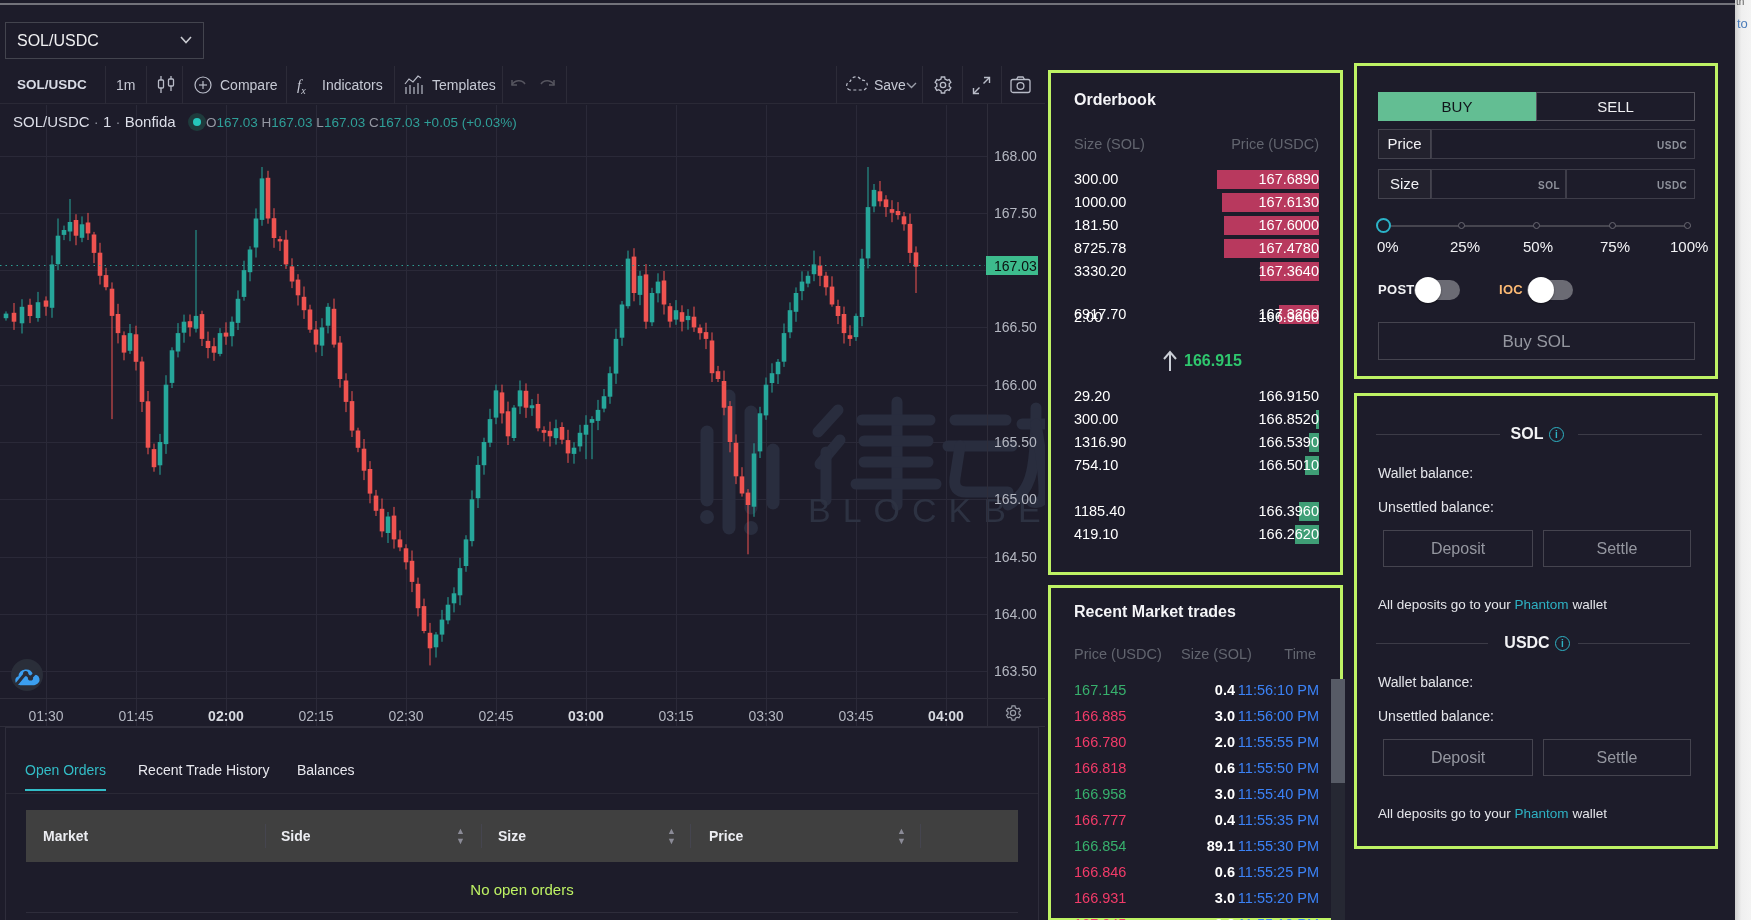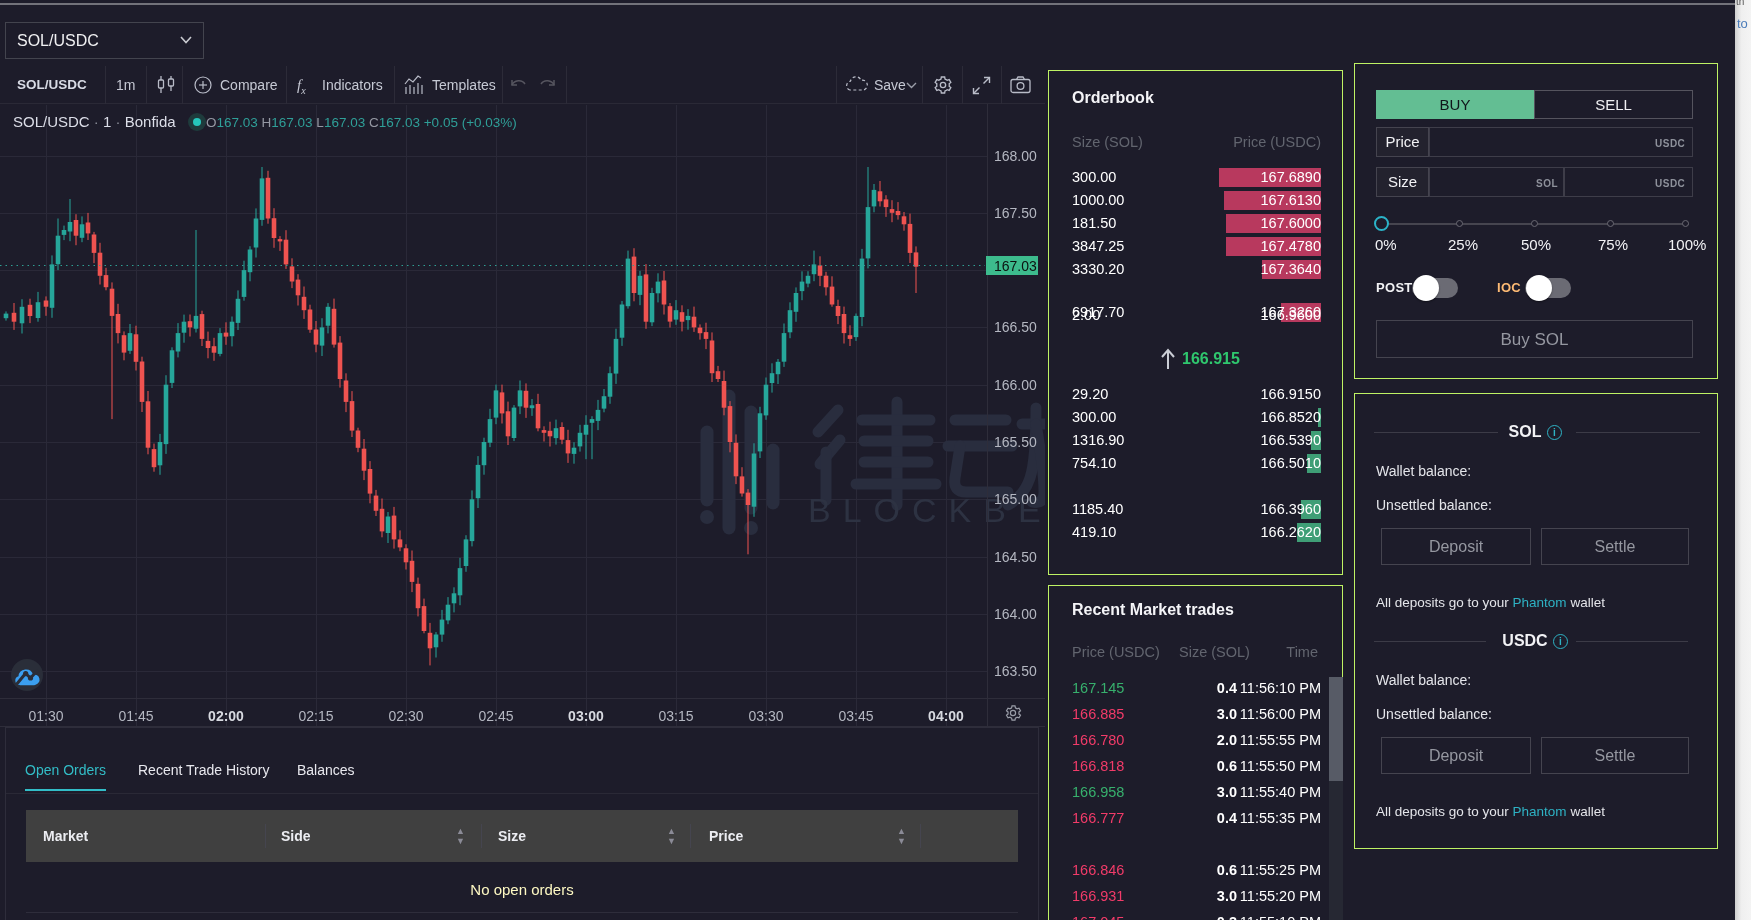--- a/index.html
+++ b/index.html
@@ -1,18 +1,18 @@
 <!DOCTYPE html>
 <html><head><meta charset="utf-8">
 <style>
 *{margin:0;padding:0;box-sizing:border-box;}
 html,body{width:1751px;height:920px;overflow:hidden;}
 body{background:#1d1c2a;font-family:"Liberation Sans",sans-serif;position:relative;}
 .abs{position:absolute;}
-.panel{position:absolute;border:1px solid #bef264;background:#1d1c2a;}
+.panel{position:absolute;border:3px solid #bef264;background:#1d1c2a;}
 
 #topline{position:absolute;left:0;top:3px;width:1735px;height:2px;background:#72727a;}
 #seldd{position:absolute;left:5px;top:22px;width:199px;height:37px;border:1px solid #43444e;color:#f0f0f2;font-size:16px;line-height:35px;padding-left:11px;}
 
 #tvbar{position:absolute;left:0;top:66px;width:1045px;height:38px;background:#1d1c2a;border-bottom:1px solid #2a2936;color:#c6c9d4;font-size:14px;}
 #tvbar .sep{position:absolute;top:0;width:1px;height:38px;background:#2c2b38;}
 #tvbar .it{position:absolute;top:0;height:38px;line-height:38px;}
 
 #legend{position:absolute;left:13px;top:113px;color:#dcdee8;font-size:15px;z-index:5;}
 .tealv{color:#2f9f98;}
@@ -27,21 +27,21 @@
 .obrow{position:absolute;width:100%;height:23px;line-height:23px;font-size:14.5px;color:#fff;}
 .obrow .sz{position:absolute;left:23px;}
 .obrow .pr{position:absolute;right:21px;z-index:2;}
 .obrow .bar{position:absolute;right:21px;top:2px;height:19px;z-index:1;}
 .askbar{background:#b8395e;}
 .bidbar{background:#3f9e76;}
 
 .trrow{position:absolute;width:100%;height:26px;line-height:26px;font-size:14.5px;}
 .trrow .p{position:absolute;left:23px;}
 .trrow .s{position:absolute;right:105px;color:#fff;font-weight:bold;}
-.trrow .t{position:absolute;right:21px;color:#ffffff;margin-left:16px;}
+.trrow .t{position:absolute;right:21px;color:#3b82f6;margin-left:16px;}
 .tr-red{color:#f23b69;}
 .tr-green{color:#37b06d;}
 
 .inbox{position:absolute;border:1px solid #3e3d49;}
 .lbl{background:#23222e;border:1px solid #45444f;color:#f2f2f5;text-align:center;}
 .unit{position:absolute;color:#8e919b;font-size:10px;font-weight:bold;letter-spacing:0.5px;}
 .btn{position:absolute;border:1px solid #45444f;color:#9597a0;text-align:center;}
 .toggle{position:absolute;width:46px;height:20px;background:#6b6b74;border-radius:10px;}
 .toggle .knob{position:absolute;left:1px;top:-3px;width:26px;height:26px;background:#fff;border-radius:50%;box-shadow:0 1px 2px rgba(0,0,0,.4);}
 .divline{position:absolute;height:1px;background:#3c3b47;}
@@ -533,21 +533,21 @@
 <span class="thcell" style="left:472px;">Size</span>
 <span class="thcell" style="left:683px;">Price</span>
 <span class="sorticon" style="left:430px;">▲<br>▼</span>
 <span class="sorticon" style="left:641px;">▲<br>▼</span>
 <span class="sorticon" style="left:871px;">▲<br>▼</span>
 <span class="thsep" style="left:239px;"></span>
 <span class="thsep" style="left:455px;"></span>
 <span class="thsep" style="left:664px;"></span>
 <span class="thsep" style="left:894px;"></span>
 </div>
-<div class="abs" style="left:0px;top:153px;width:1032px;text-align:center;color:#fef9c3;font-size:15px;">No open orders</div>
+<div class="abs" style="left:0px;top:153px;width:1032px;text-align:center;color:#bef264;font-size:15px;">No open orders</div>
 <div class="abs" style="left:20px;top:184px;width:992px;height:1px;background:#2e2d3b;"></div>
 </div>
 <div class="panel" style="left:1048px;top:70px;width:295px;height:505px;">
 <div class="abs" style="left:23px;top:18px;font-size:16px;font-weight:bold;color:#f4f4f7;">Orderbook</div>
 <div class="abs" style="left:23px;top:63px;font-size:14.5px;color:#62656f;">Size (SOL)</div>
 <div class="abs" style="right:21px;top:63px;font-size:14.5px;color:#62656f;">Price (USDC)</div>
 <div class="obrow" style="top:95px;">
       <span class="bar askbar" style="width:102px;"></span>
       <span class="sz">300.00</span>
       <span class="pr">167.6890</span>
@@ -557,21 +557,21 @@
       <span class="sz">1000.00</span>
       <span class="pr">167.6130</span>
     </div>
 <div class="obrow" style="top:141px;">
       <span class="bar askbar" style="width:95px;"></span>
       <span class="sz">181.50</span>
       <span class="pr">167.6000</span>
     </div>
 <div class="obrow" style="top:164px;">
       <span class="bar askbar" style="width:95px;"></span>
-      <span class="sz">3847.25</span>
+      <span class="sz">8725.78</span>
       <span class="pr">167.4780</span>
     </div>
 <div class="obrow" style="top:187px;">
       <span class="bar askbar" style="width:59px;"></span>
       <span class="sz">3330.20</span>
       <span class="pr">167.3640</span>
     </div>
 <div class="obrow" style="top:210px;margin-top:20px;">
       <span class="bar askbar" style="width:40px;"></span>
       <span class="sz">6917.70</span>
@@ -643,20 +643,25 @@
     </div>
 <div class="trrow" style="top:193px;">
       <span class="p tr-green">166.958</span>
       <span class="s">3.0</span>
       <span class="t">11:55:40 PM</span>
     </div>
 <div class="trrow" style="top:219px;">
       <span class="p tr-red">166.777</span>
       <span class="s">0.4</span>
       <span class="t">11:55:35 PM</span>
+    </div>
+<div class="trrow" style="top:245px;">
+      <span class="p tr-green">166.854</span>
+      <span class="s">89.1</span>
+      <span class="t">11:55:30 PM</span>
     </div>
 <div class="trrow" style="top:271px;">
       <span class="p tr-red">166.846</span>
       <span class="s">0.6</span>
       <span class="t">11:55:25 PM</span>
     </div>
 <div class="trrow" style="top:297px;">
       <span class="p tr-red">166.931</span>
       <span class="s">3.0</span>
       <span class="t">11:55:20 PM</span>

